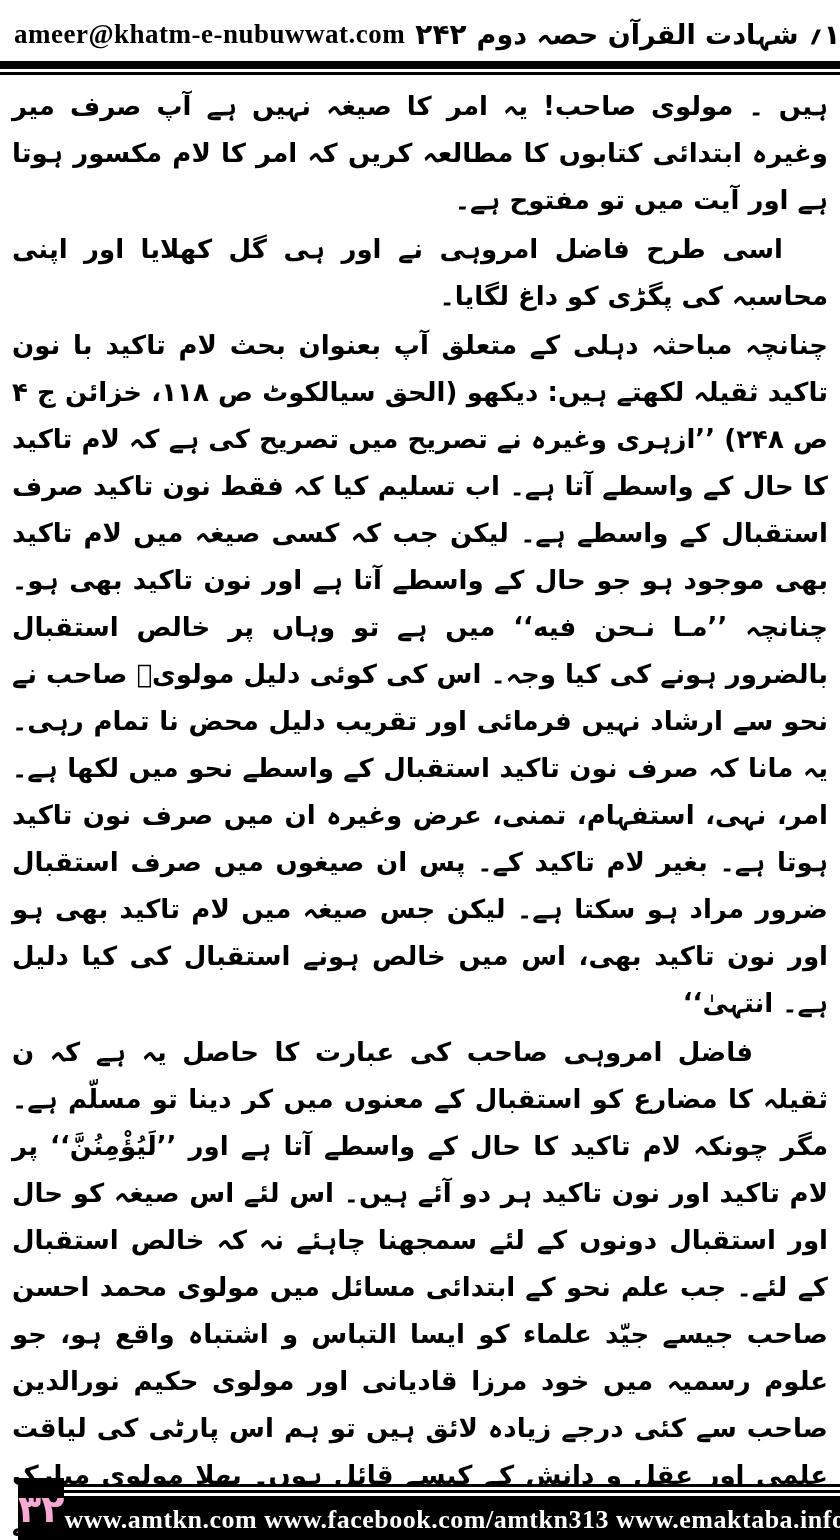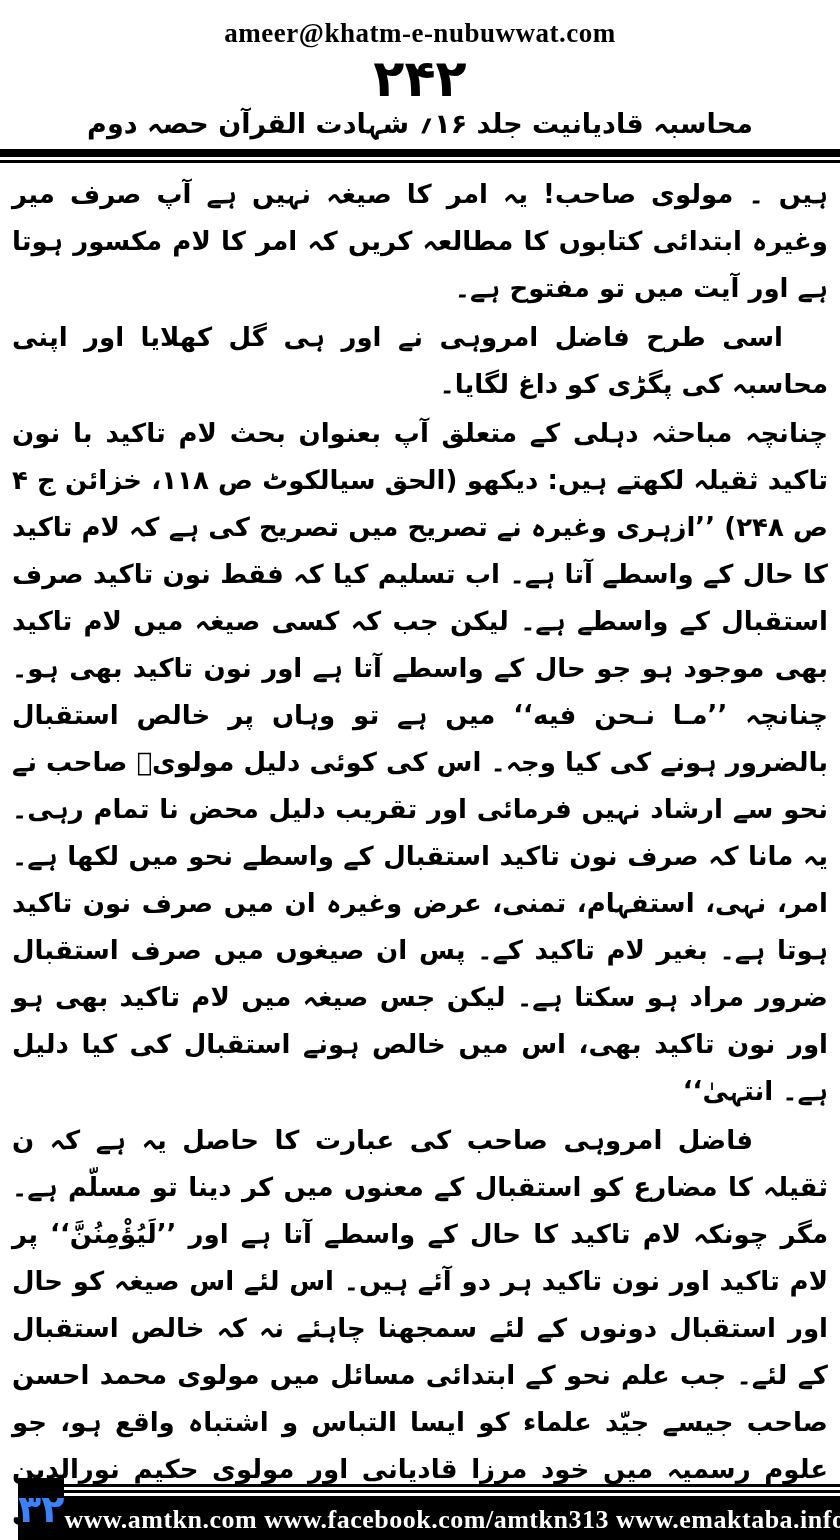--- a/index.html
+++ b/index.html
@@ -9,29 +9,28 @@
     color:#000;
     font-family:"DejaVu Sans", sans-serif;
     position:relative;
     overflow:hidden;
   }
   
   .header{
     display:flex;align-items:center;justify-content:space-between;
     padding:18px 14px 6px 14px;
     direction:ltr;
-    flex-direction:column;
   }
   .header .email{
     font-family:"Liberation Serif", serif;
     font-weight:bold;font-size:27px;letter-spacing:0.5px;
     white-space:nowrap;
   }
   .header .pageno{
-    font-size:51px;font-weight:bold;
+    font-size:28px;font-weight:bold;
     font-family:"DejaVu Sans", sans-serif;
     margin:0 10px;
   }
   .header .title{
     direction:rtl;font-size:27px;font-weight:bold;
     white-space:nowrap;
   }
   .rule-thick{height:8px;background:#000;margin:4px 0 0 0;}
   .rule-thin{height:3px;background:#000;margin:3px 0 0 0;}
   
@@ -47,21 +46,21 @@
   p.indent-sm{text-indent:45px;}
   p.indent-lg{text-indent:75px;}
   
   .footer{
     position:absolute;bottom:0;left:0;right:0;
     height:62px;
     display:flex;align-items:stretch;
     direction:ltr;
   }
   .footer .page-box{
-    background:#000;color:#3b82f6;
+    background:#000;color:#f9a8d4;
     width:82px;margin-left:18px;
     display:flex;align-items:center;justify-content:center;
     font-size:38px;font-weight:bold;
   }
   .footer .bar{
     flex:1;background:#000;color:#fff;
     margin-top:6px;
     display:flex;flex-direction:column;
   }
   .footer .bar .stripes{padding-top:3px;background:#000;}

